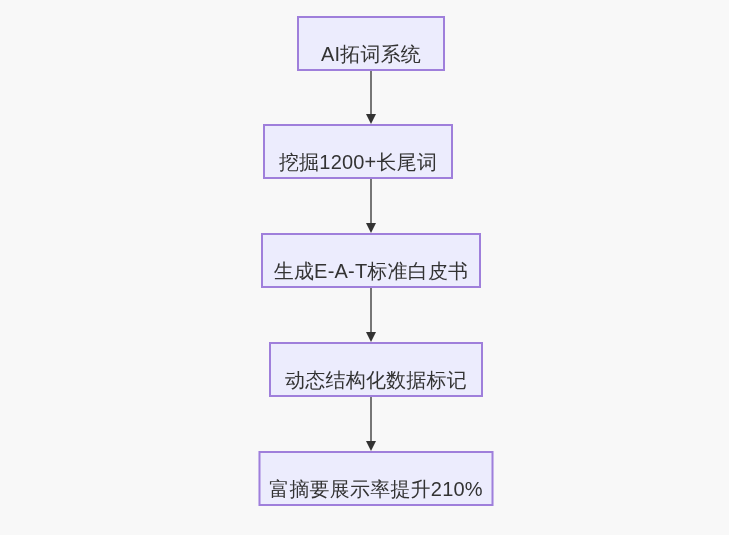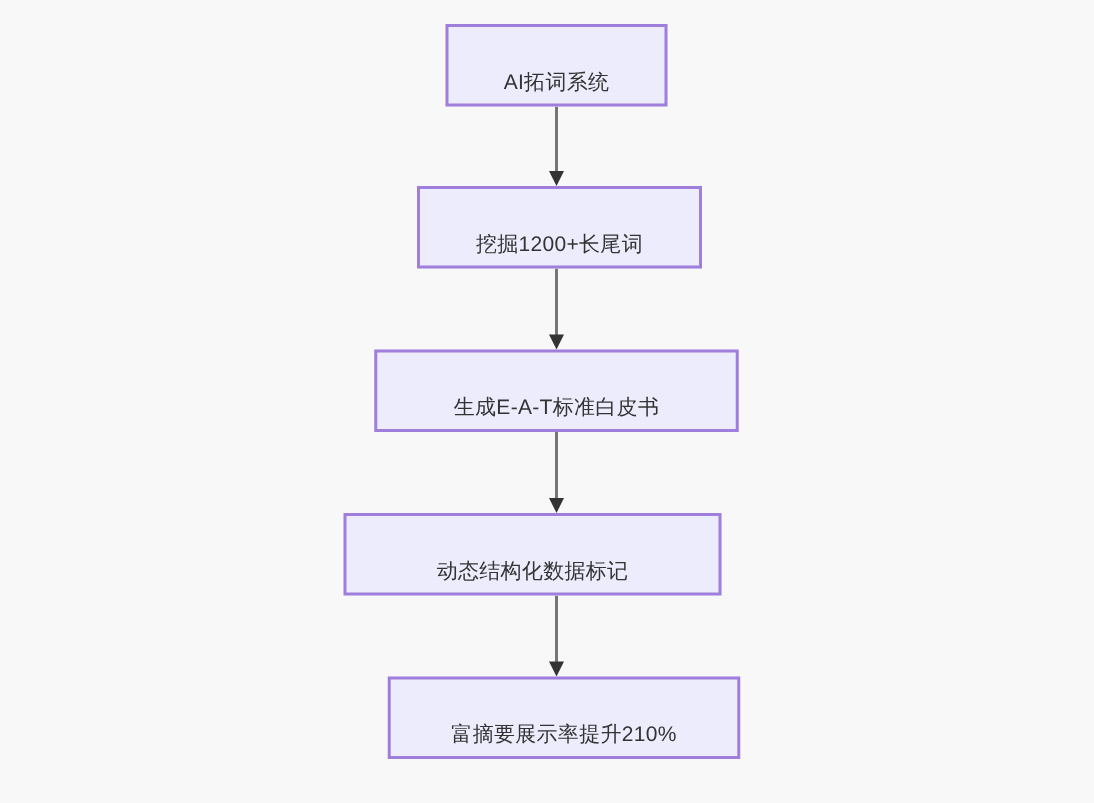--- a/index.html
+++ b/index.html
@@ -24,21 +24,21 @@
     background: #ececfd;
     border: 2px solid #9f7fdb;
     border-radius: 0;
     display: flex;
     align-items: center;
     justify-content: center;
     height: 55px;
     transform: translateX(-50%);
   }
   .node-label {
-    font-size: 14px;
+    font-size: 20px;
     color: #333333;
     line-height: 1;
     letter-spacing: 0.2px;
     white-space: nowrap;
     margin-top: 20px;
   }
   .edge {
     position: absolute;
     transform: translateX(-50%);
     width: 12px;
@@ -78,29 +78,29 @@
     <svg width="12" height="54" viewBox="0 0 12 54">
       <line x1="6" y1="0" x2="6" y2="46" stroke="#767676" stroke-width="2"></line>
       <polygon points="6,54 1,44 11,44" fill="#333333"></polygon>
     </svg>
   </div>
 
   <div class="node" style="left:371px; top:16px; width:148px;">
     <span class="node-label">AI拓词系统</span>
   </div>
 
-  <div class="node" style="left:373px; top:124px; width:190px;justify-content:center;">
+  <div class="node" style="left:358px; top:124px; width:190px;justify-content:center;">
     <span class="node-label">挖掘1200+长尾词</span>
   </div>
 
-  <div class="node" style="left:371px; top:233px; width:243px;">
+  <div class="node" style="left:371px; top:233px; width:220px;">
     <span class="node-label">生成E-A-T标准白皮书</span>
   </div>
 
-  <div class="node" style="left:355px; top:342px; width:252px;">
+  <div class="node" style="left:376px; top:342px; width:214px;">
     <span class="node-label">动态结构化数据标记</span>
   </div>
 
   <div class="node" style="left:376px; top:451px; width:235px;">
     <span class="node-label">富摘要展示率提升210%</span>
   </div>
 
 </div>
 
 </body></html>

